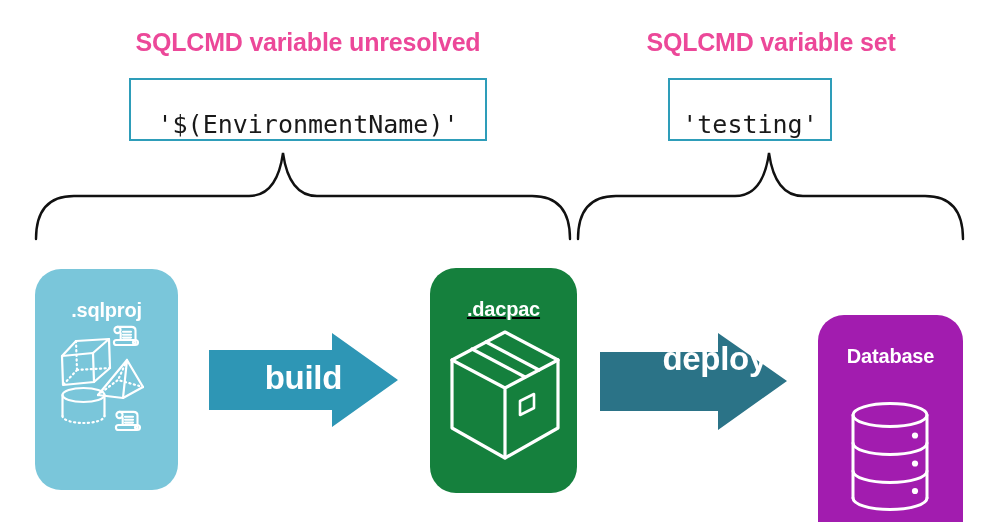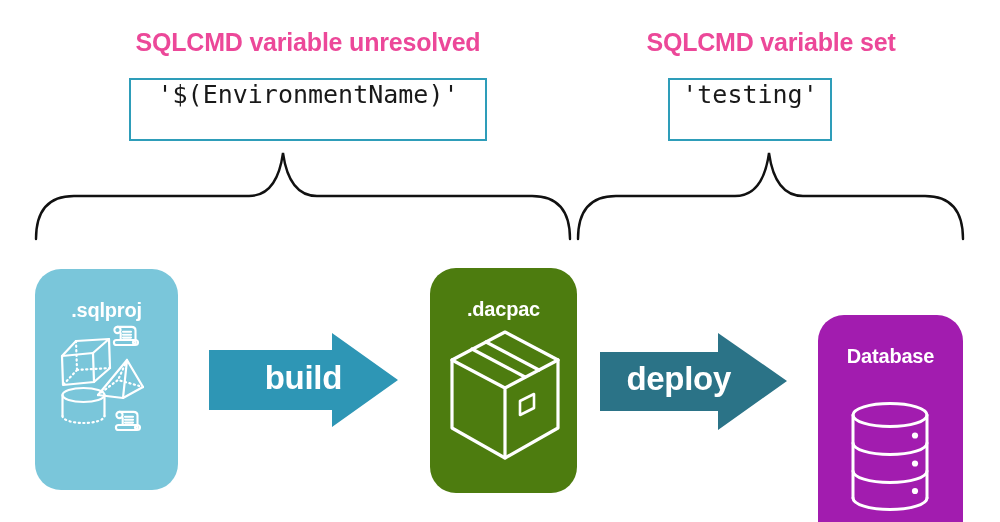--- a/index.html
+++ b/index.html
@@ -3,39 +3,39 @@
 <meta charset="utf-8">
 <style>
   html,body{margin:0;padding:0;background:#ffffff;}
   .canvas{position:relative;width:1000px;height:522px;background:#ffffff;overflow:hidden;
           font-family:"Liberation Sans", sans-serif;}
   .heading{position:absolute;top:28px;width:500px;text-align:center;
            font-weight:700;font-size:25px;letter-spacing:-0.2px;color:#ec4899;}
   .heading.left{left:58px;}
   .heading.right{left:521px;}
   .codebox{position:absolute;top:78px;height:63px;box-sizing:border-box;
-           border:2.5px solid #2e9db9;display:flex;align-items:flex-start;justify-content:center;
+           border:2.5px solid #2e9db9;display:flex;align-items:flex-end;justify-content:center;
            background:#ffffff;}
   .codebox.left{left:129px;width:358px;}
   .codebox.right{left:668px;width:164px;}
   .codebox span{font-family:"DejaVu Sans Mono", monospace;font-size:25px;color:#191919;white-space:pre;}
   .overlay{position:absolute;left:0;top:0;width:1000px;height:522px;pointer-events:none;}
   .brace{fill:none;stroke:#111111;stroke-width:2.4;stroke-linecap:round;}
   .node{position:absolute;border-radius:26px;box-sizing:border-box;}
   .node.sqlproj{left:35px;top:269px;width:143px;height:221px;background:#7ac6da;}
-  .node.dacpac{left:430px;top:268px;width:147px;height:225px;background:#4d7c0f;}
+  .node.dacpac{left:430px;top:268px;width:147px;height:225px;background:#15803d;text-decoration:underline;}
   .node.database{left:818px;top:267px;width:145px;height:267px;background:#a21caf;margin-top:48px;}
   .node-label{position:relative;padding-top:30px;text-align:center;color:#ffffff;
               font-weight:700;font-size:20px;letter-spacing:-0.2px;}
   .node-icon{position:absolute;left:0;top:0;width:100%;height:100%;}
   .icon-stroke{fill:none;stroke:#ffffff;stroke-linecap:round;stroke-linejoin:round;}
   .arrow-label{position:absolute;width:130px;text-align:right;color:#ffffff;
                font-weight:700;font-size:33px;line-height:1;letter-spacing:-0.3px;}
   .arrow-label.build{left:212px;top:361px;}
-  .arrow-label.deploy{left:601px;top:362px;}
+  .arrow-label.deploy{left:601px;top:342px;padding-left:36px;}
 </style>
 </head>
 <body>
 
 <div class="canvas">
 
   <div class="heading left">SQLCMD variable unresolved</div>
   <div class="heading right">SQLCMD variable set</div>
 
   <div class="codebox left">

